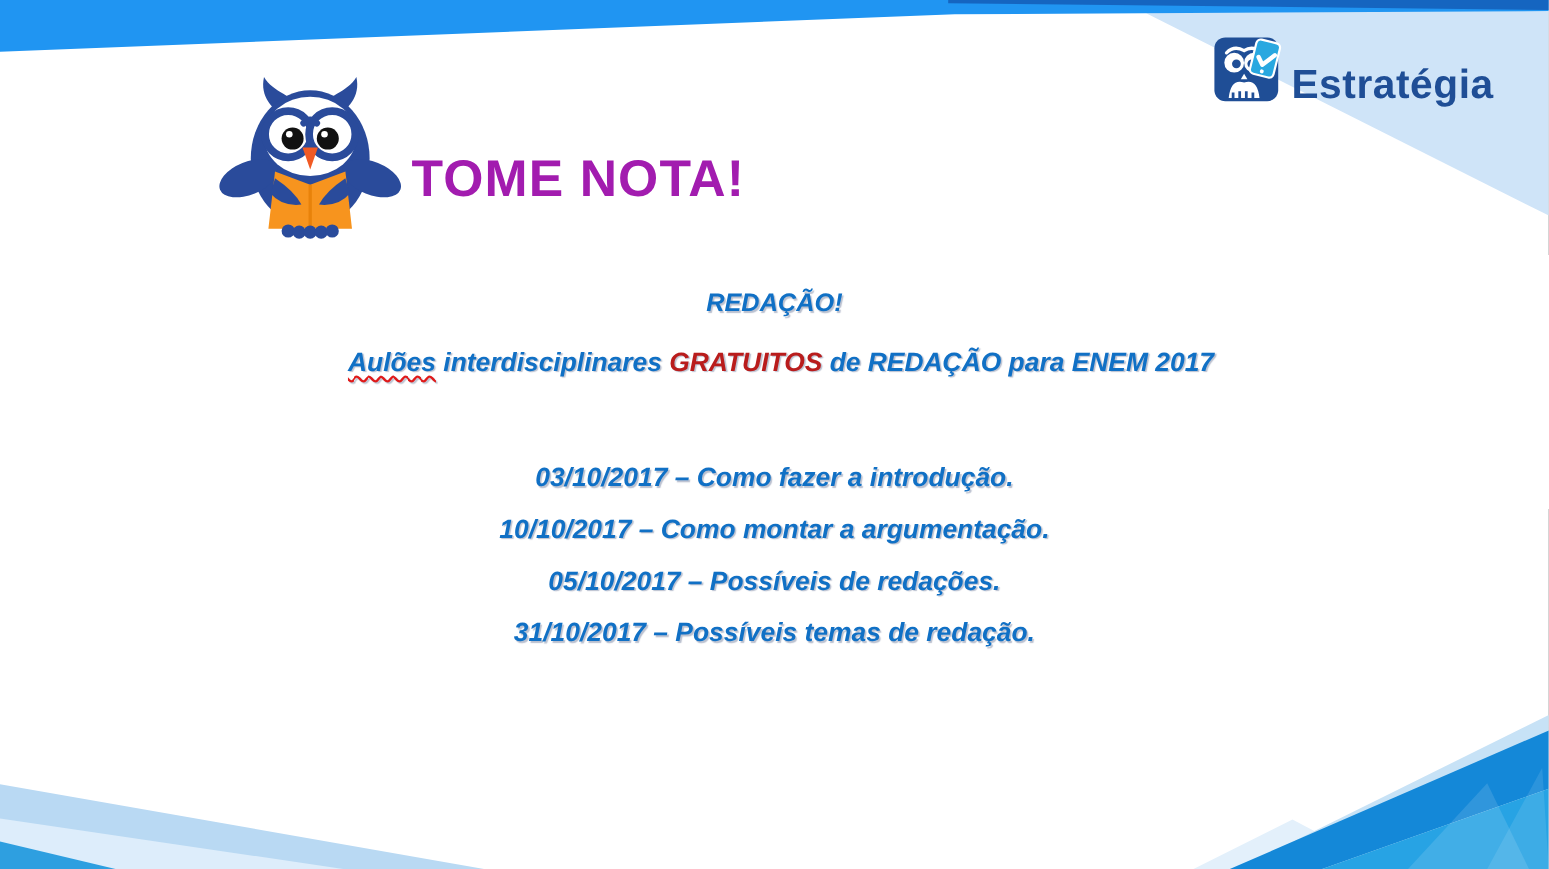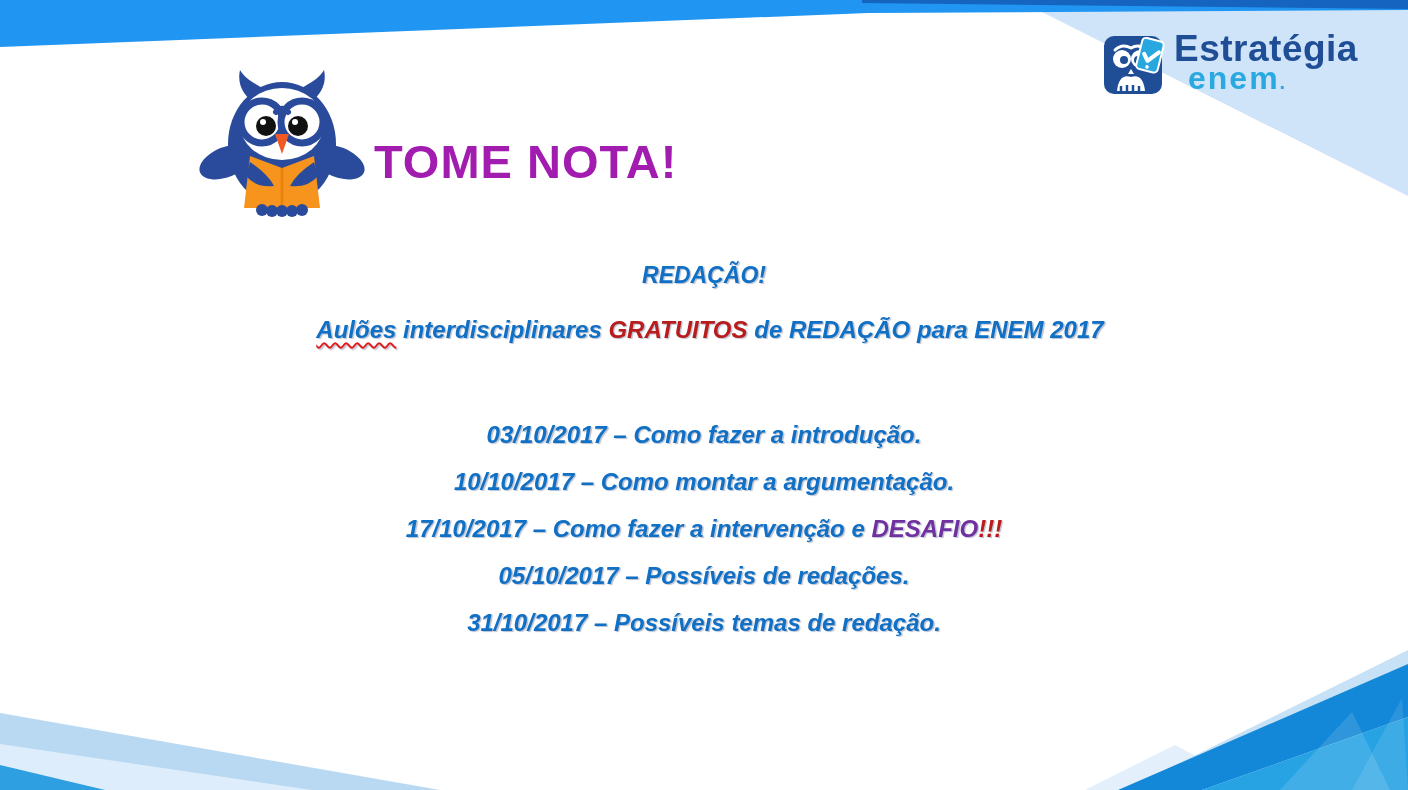--- a/index.html
+++ b/index.html
@@ -108,31 +108,29 @@
       <path d="M14,58 Q16,40 28,44 Q40,40 42,58 Z" fill="#ffffff"></path>
       <path d="M18,58 l0,-5 M24,58 l0,-6 M30,58 l0,-6 M36,58 l0,-5" stroke="#1f4e96" stroke-width="2.5"></path>
       <g transform="rotate(14 46 22)">
         <rect x="36" y="6" width="22" height="32" rx="4" fill="#29a8e0" stroke="#ffffff" stroke-width="2"></rect>
         <path d="M41,22 l5,6 l9,-11" fill="none" stroke="#ffffff" stroke-width="4" stroke-linecap="round" stroke-linejoin="round"></path>
         <circle cx="47" cy="34" r="1.8" fill="#ffffff"></circle>
       </g>
     </svg>
     <div class="brand-text">
       <p class="brand-line1">Estratégia</p>
-      <p class="brand-line2"><span>enem</span><span class="brand-dot">.</span></p>
     </div>
   </div>
 
   <div class="content">
     <p class="attn">REDAÇÃO!</p>
 
     <p class="subtitle"><span class="wavy">Aulões</span><span> interdisciplinares </span><span class="red">GRATUITOS</span><span> de REDAÇÃO para ENEM 2017</span></p>
 
     <div>
       <p class="sched"><span>03/10/2017</span><span> – </span><span>Como fazer a introdução.</span></p>
       <p class="sched"><span>10/10/2017</span><span> – </span><span>Como montar a argumentação.</span></p>
-      <p class="sched"><span>17/10/2017</span><span> – </span><span>Como fazer a intervenção e </span><span class="purple">DESAFIO</span><span class="red">!!!</span></p>
       <p class="sched"><span>05/10/2017</span><span> – </span><span>Possíveis de redações.</span></p>
       <p class="sched"><span>31/10/2017</span><span> – </span><span>Possíveis temas de redação.</span></p>
     </div>
   </div>
 
 </div>
 
 </body></html>

